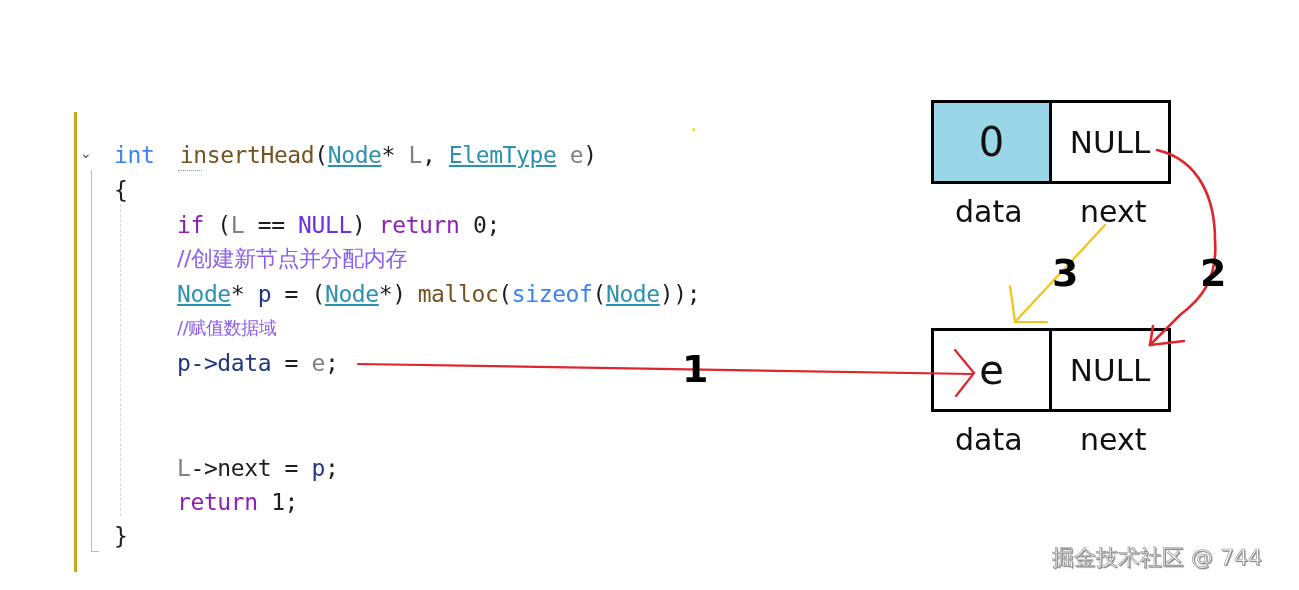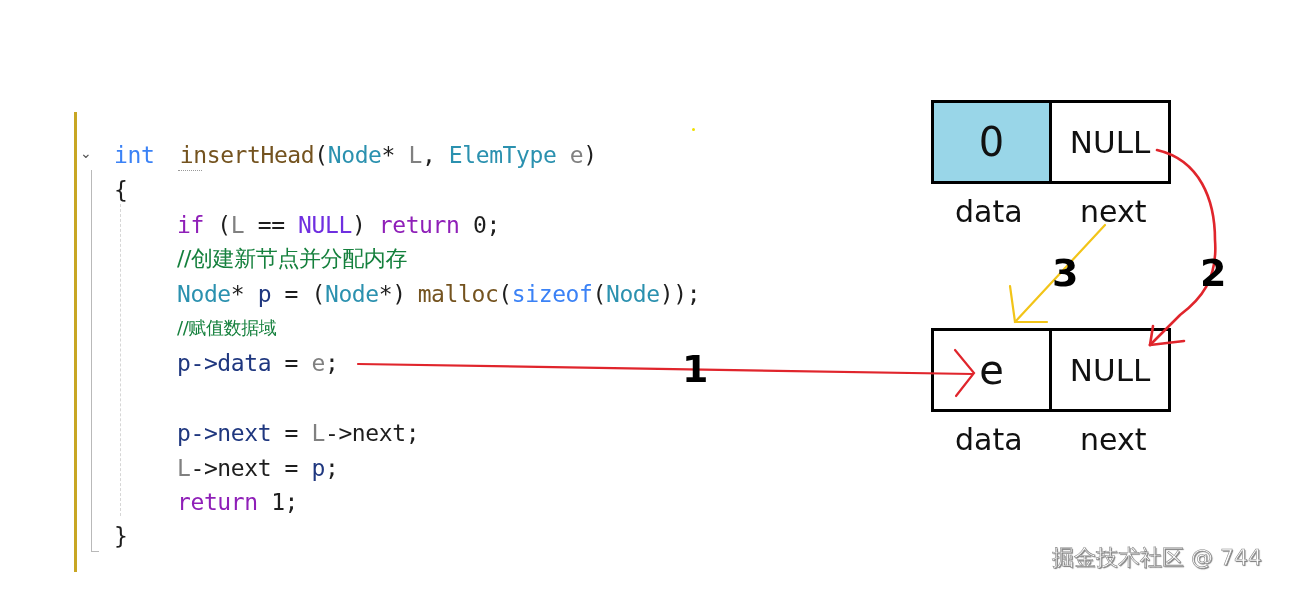--- a/index.html
+++ b/index.html
@@ -7,27 +7,27 @@
   .code-panel { position: absolute; left: 0; top: 0; width: 820px; height: 590px; }
   .gutter-bar { position: absolute; left: 74px; top: 112px; width: 3px; height: 460px; background: #c8a623; }
   .fold-line { position: absolute; left: 91px; top: 170px; width: 1px; height: 382px; background: #b9b9b9; }
   .fold-foot { position: absolute; left: 91px; top: 551px; width: 8px; height: 1px; background: #b9b9b9; }
   .indent-guide { position: absolute; left: 120px; top: 204px; width: 0; height: 312px; border-left: 1px dashed #d6d6d6; }
   .fold-chevron { position: absolute; left: 80px; top: 145px; font-size: 14px; color: #555; font-family: "DejaVu Sans", sans-serif; }
   .code-line { position: absolute; left: 114px; font-size: 23px; line-height: 30px; white-space: pre; letter-spacing: -0.4px; }
   .ind { padding-left: 63px; text-align: right; }
   .kw-blue { color: #3b82f6; }
   .kw-purple { color: #8f1fb8; }
-  .type { color: #2b91af; }
+  .type { color: #2b91af; text-decoration: underline; }
   .func { color: #74531f; margin-left: 12px; }
   .param { color: #808080; }
   .local { color: #1f377f; }
   .plain { color: #1e1e1e; }
   .macro { color: #6f2fe0; }
-  .comment { color: #15803d; font-family: "DejaVu Sans", sans-serif; }
+  .comment { color: #8b5cf6; font-family: "DejaVu Sans", sans-serif; }
   .squiggle { position: absolute; left: 178px; top: 170px; width: 24px; border-top: 1px dotted #999; }
   .yellow-dot { position: absolute; left: 692px; top: 128px; width: 3px; height: 3px; background: #f0e000; border-radius: 50%; }
 
   .node-box { position: absolute; border: 3px solid #000; display: flex; box-sizing: border-box; }
   .cell { box-sizing: border-box; display: flex; align-items: center; justify-content: center; font-family: "DejaVu Sans", sans-serif; color: #111; }
   .cell.data { width: 118px; border-right: 3px solid #000; }
   .cell.next { flex: 1; }
   .head-node { left: 931px; top: 100px; width: 240px; height: 84px; }
   .head-node .cell.data { background: #99d6e8; font-size: 40px; }
   .head-node .cell.next { font-size: 31px; }
@@ -58,21 +58,20 @@
   <div class="code-line ind" style="top:210px"><span class="kw-purple">if</span> <span class="plain">(</span><span class="param">L</span> <span class="plain">==</span> <span class="macro">NULL</span><span class="plain">)</span> <span class="kw-purple">return</span> <span class="plain">0</span><span class="plain">;</span></div>
 
   <div class="code-line ind comment" style="top:244px;font-size:22px">//创建新节点并分配内存</div>
 
   <div class="code-line ind" style="top:279px"><span class="type">Node</span><span class="plain">*</span> <span class="local">p</span> <span class="plain">=</span> <span class="plain">(</span><span class="type">Node</span><span class="plain">*)</span><span class="func">malloc</span><span class="plain">(</span><span class="kw-blue">sizeof</span><span class="plain">(</span><span class="type">Node</span><span class="plain">));</span></div>
 
   <div class="code-line ind comment" style="top:313px;font-size:18px">//赋值数据域</div>
 
   <div class="code-line ind" style="top:348px"><span class="local">p-&gt;data</span> <span class="plain">=</span> <span class="param">e</span><span class="plain">;</span></div>
 
-  <div class="code-line ind" style="top:418px"><span class="local">p-&gt;next</span> <span class="plain">=</span> <span class="param">L</span><span class="plain">-&gt;next;</span></div>
 
   <div class="code-line ind" style="top:453px"><span class="param">L</span><span class="plain">-&gt;next</span> <span class="plain">=</span> <span class="local">p</span><span class="plain">;</span></div>
 
   <div class="code-line ind" style="top:487px"><span class="kw-purple">return</span> <span class="plain">1</span><span class="plain">;</span></div>
 
   <div class="code-line plain" style="top:521px">}</div>
 </div>
 
 <div class="node-box head-node">
   <div class="cell data">0</div>

